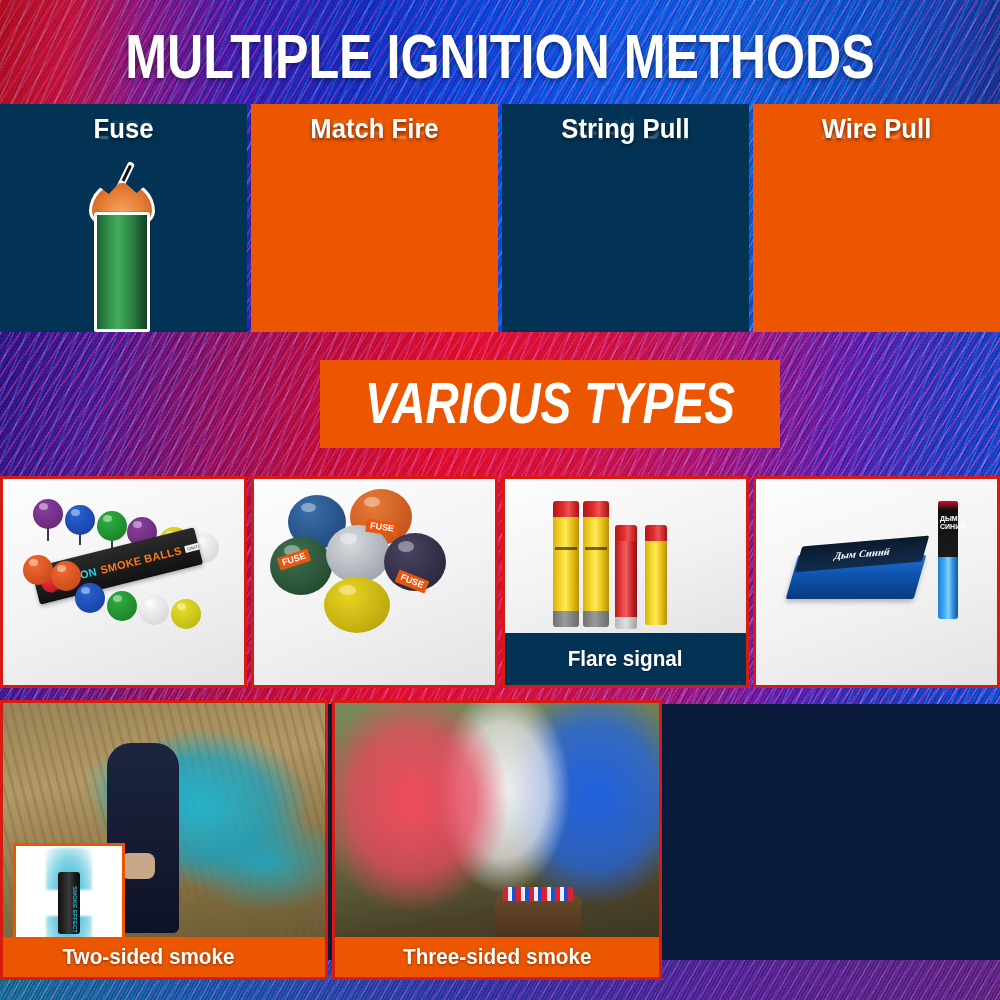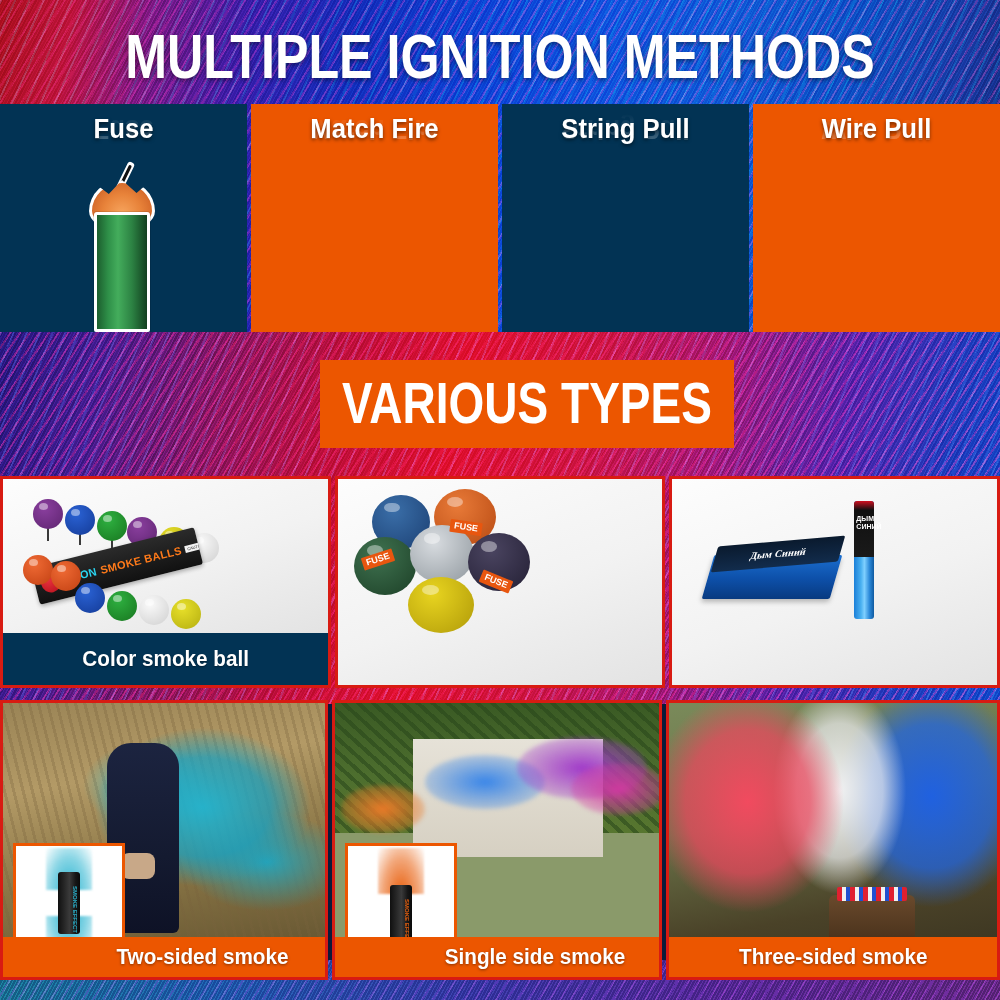--- a/index.html
+++ b/index.html
@@ -153,23 +153,23 @@
     width: 2.5px; height: 42px; background: #111111; border-radius: 2px;
   }
 
   
   .mid-band {
     position: absolute; left: 0; top: 332px; width: 1000px; height: 144px;
     overflow: hidden;
   }
   .types-banner {
     position: absolute; left: 320px; top: 28px;
-    width: 414px; height: 88px;
+    width: 460px; height: 88px;
     background: #ec5600;
-    display: flex; align-items: center; justify-content: center;
+    display: flex; align-items: center; justify-content: center; font-style: italic;
   }
   .types-banner-text {
     font-family: "Liberation Sans Narrow", "Liberation Sans", sans-serif;
     font-weight: bold; font-size: 50px; line-height: 52px;
     color: #ffffff;
     transform: scaleX(0.92) scaleY(1.14);
     white-space: nowrap;
   }
 
   
@@ -399,21 +399,21 @@
     background: repeating-linear-gradient(90deg, #e02030 0px, #e02030 5px, #f0f0f0 5px, #f0f0f0 9px, #2050d0 9px, #2050d0 13px);
     border-radius: 2px;
   }
 
   
   .app-label {
     position: absolute; left: 0; bottom: 0; width: 100%; height: 40px;
     background: #ec5600;
     display: flex; align-items: center; justify-content: center;
   }
-  .app-label.offset { justify-content: flex-end; padding-right: 31px; }
+  .app-label.offset { justify-content: center; padding-right: 31px; }
   .app-label.offset2 { justify-content: flex-end; padding-right: 28px; }
   .app-label-text {
     font-family: "Liberation Sans Narrow", "Liberation Sans", sans-serif;
     font-weight: bold; font-size: 22px; line-height: 24px;
     color: #ffffff; transform: scaleX(0.94);
     text-shadow: 0 1px 3px rgba(0,0,0,0.45);
     white-space: nowrap;
   }
 
   
@@ -510,39 +510,59 @@
         <span class="neon-caution">CAUTION</span>
       </div>
 
       <div class="ball" style="left:20px;top:76px;background:radial-gradient(circle at 38% 30%,#ef6a34 0%,#c24012 100%);"></div>
       <div class="ball" style="left:48px;top:82px;background:radial-gradient(circle at 38% 30%,#ef6a34 0%,#c24012 100%);"></div>
       <div class="ball" style="left:72px;top:104px;background:radial-gradient(circle at 38% 30%,#2a62d4 0%,#143a96 100%);"></div>
       <div class="ball" style="left:104px;top:112px;background:radial-gradient(circle at 38% 30%,#2eb040 0%,#18761f 100%);"></div>
       <div class="ball" style="left:136px;top:116px;background:radial-gradient(circle at 38% 30%,#fafafa 0%,#cfcfcf 100%);"></div>
       <div class="ball" style="left:168px;top:120px;background:radial-gradient(circle at 38% 30%,#e8e02a 0%,#b4ae10 100%);"></div>
     </div>
-    <div class="type-label">
-      <span class="type-label-text">Color smoke ball</span>
-    </div>
   </div>
 
   <div class="type-card">
     <div class="type-photo">
       <div class="fball" style="left:34px;top:16px;width:58px;height:54px;background:radial-gradient(circle at 38% 30%,#3a6ea8 0%,#1b3f72 100%);"></div>
       <div class="fball" style="left:96px;top:10px;width:62px;height:56px;background:radial-gradient(circle at 38% 30%,#e87a38 0%,#b84a12 100%);"></div>
       <div class="fball" style="left:16px;top:58px;width:62px;height:58px;background:radial-gradient(circle at 38% 30%,#3f7250 0%,#1c3f26 100%);"></div>
       <div class="fball" style="left:72px;top:46px;width:64px;height:58px;background:radial-gradient(circle at 38% 30%,#d8dce0 0%,#8e969c 100%);"></div>
       <div class="fball" style="left:130px;top:54px;width:62px;height:58px;background:radial-gradient(circle at 38% 30%,#4a4460 0%,#231f34 100%);"></div>
       <div class="fball" style="left:70px;top:98px;width:66px;height:56px;background:radial-gradient(circle at 38% 30%,#e8d420 0%,#b09a08 100%);"></div>
       <span class="fuse-tag" style="left:24px;top:74px;transform:rotate(-18deg);">FUSE</span>
       <span class="fuse-tag" style="left:112px;top:42px;transform:rotate(8deg);">FUSE</span>
       <span class="fuse-tag" style="left:142px;top:96px;transform:rotate(22deg);">FUSE</span>
     </div>
   </div>
 
+  <div class="type-card">
+    <div class="type-photo">
+      <div class="flare" style="left:48px;top:34px;width:26px;height:108px;"></div>
+      <div class="flare-cap" style="left:48px;top:22px;width:26px;height:16px;"></div>
+      <div class="flare-base" style="left:48px;top:132px;width:26px;height:16px;"></div>
+      <div class="flare-stripe" style="left:50px;top:68px;width:22px;height:3px;"></div>
+
+      <div class="flare" style="left:78px;top:34px;width:26px;height:108px;"></div>
+      <div class="flare-cap" style="left:78px;top:22px;width:26px;height:16px;"></div>
+      <div class="flare-base" style="left:78px;top:132px;width:26px;height:16px;"></div>
+      <div class="flare-stripe" style="left:80px;top:68px;width:22px;height:3px;"></div>
+
+      <div class="flare" style="left:110px;top:58px;width:22px;height:88px;background:linear-gradient(90deg,#b01818 0%,#e84040 30%,#f06060 50%,#c02020 80%,#901010 100%);"></div>
+      <div class="flare-cap" style="left:110px;top:46px;width:22px;height:16px;"></div>
+      <div class="flare-base" style="left:110px;top:138px;width:22px;height:12px;background:linear-gradient(90deg,#b8b8b8,#e0e0e0,#a0a0a0);"></div>
+
+      <div class="flare" style="left:140px;top:58px;width:22px;height:88px;"></div>
+      <div class="flare-cap" style="left:140px;top:46px;width:22px;height:16px;"></div>
+    </div>
+    <div class="type-label">
+      <span class="type-label-text">Flare signal</span>
+    </div>
+  </div>
 
   <div class="type-card">
     <div class="type-photo">
       <div class="hh-box"></div>
       <div class="hh-box-lid">
         <span class="hh-box-txt">Дым Синий</span>
       </div>
       <div class="hh-tube"></div>
       <div class="hh-tube-top"></div>
       <div class="hh-tube-label">ДЫМ СИНИЙ</div>
@@ -564,42 +584,20 @@
       <div class="inset-smoke-dn" style="bottom:2px;height:42px;background:radial-gradient(ellipse at 50% 0%, #2ab4d0 0%, rgba(42,180,208,0.55) 55%, rgba(42,180,208,0) 100%);"></div>
       <div class="inset-canister">
         <div class="inset-canister-txt" style="color:#2ab4d0;writing-mode:vertical-rl;">SMOKE EFFECT</div>
       </div>
     </div>
     <div class="app-label offset">
       <span class="app-label-text">Two-sided smoke</span>
     </div>
   </div>
 
-  <div class="app-card">
-    <div class="app-photo">
-      <div class="photo-wedding">
-        <div class="ph2-ivy"></div>
-        <div class="ph2-wall"></div>
-        <div class="ph2-ground"></div>
-        <div class="smoke-plume" style="left:90px;top:52px;width:120px;height:54px;background:radial-gradient(ellipse,#3a86e8 0%,rgba(58,134,232,0.4) 60%,rgba(0,0,0,0) 100%);"></div>
-        <div class="smoke-plume" style="left:182px;top:34px;width:130px;height:62px;background:radial-gradient(ellipse,#a03ac8 0%,rgba(160,58,200,0.42) 60%,rgba(0,0,0,0) 100%);"></div>
-        <div class="smoke-plume" style="left:6px;top:82px;width:84px;height:48px;background:radial-gradient(ellipse,#ea7a28 0%,rgba(234,122,40,0.42) 60%,rgba(0,0,0,0) 100%);"></div>
-        <div class="smoke-plume" style="left:236px;top:60px;width:96px;height:52px;background:radial-gradient(ellipse,#d03aa0 0%,rgba(208,58,160,0.40) 60%,rgba(0,0,0,0) 100%);"></div>
-      </div>
-    </div>
-    <div class="app-inset">
-      <div class="inset-smoke-up" style="top:2px;height:46px;background:radial-gradient(ellipse at 50% 100%, #e8600f 0%, rgba(232,96,15,0.55) 55%, rgba(232,96,15,0) 100%);"></div>
-      <div class="inset-canister" style="margin-top:-18px;">
-        <div class="inset-canister-txt" style="color:#e8600f;writing-mode:vertical-rl;">SMOKE EFFECT</div>
-      </div>
-    </div>
-    <div class="app-label offset2">
-      <span class="app-label-text">Single side smoke</span>
-    </div>
-  </div>
 
   <div class="app-card">
     <div class="app-photo">
       <div class="photo-tri">
         <div class="tri-stump"></div>
         <div class="tri-device"></div>
       </div>
     </div>
     <div class="app-label">
       <span class="app-label-text">Three-sided smoke</span>

